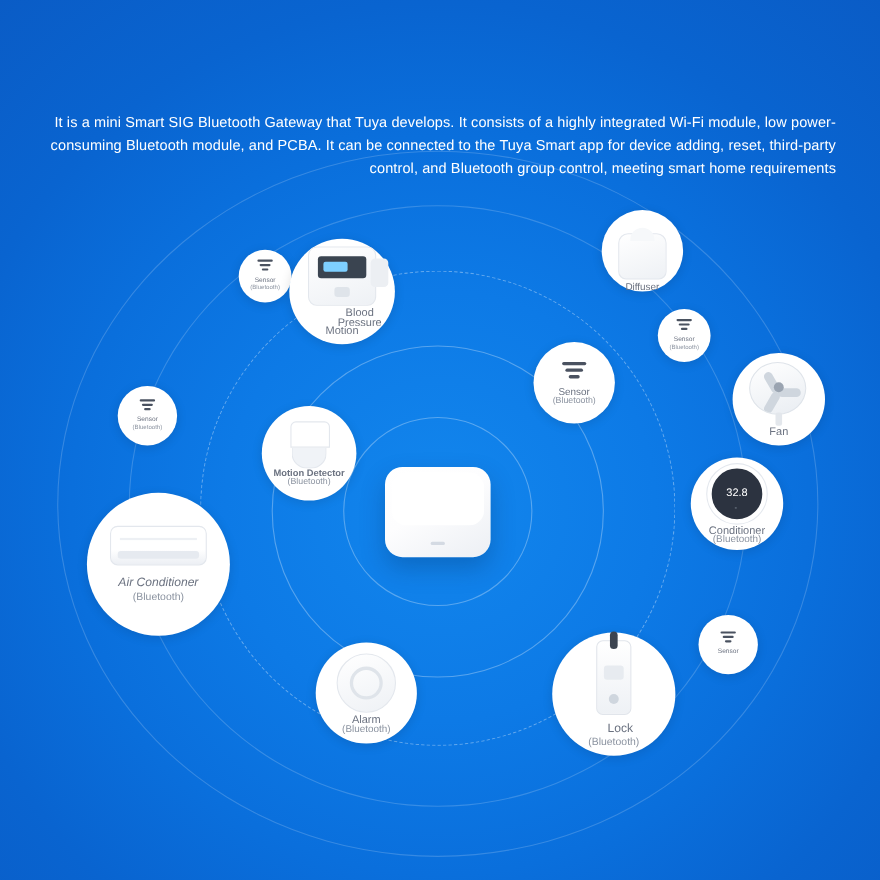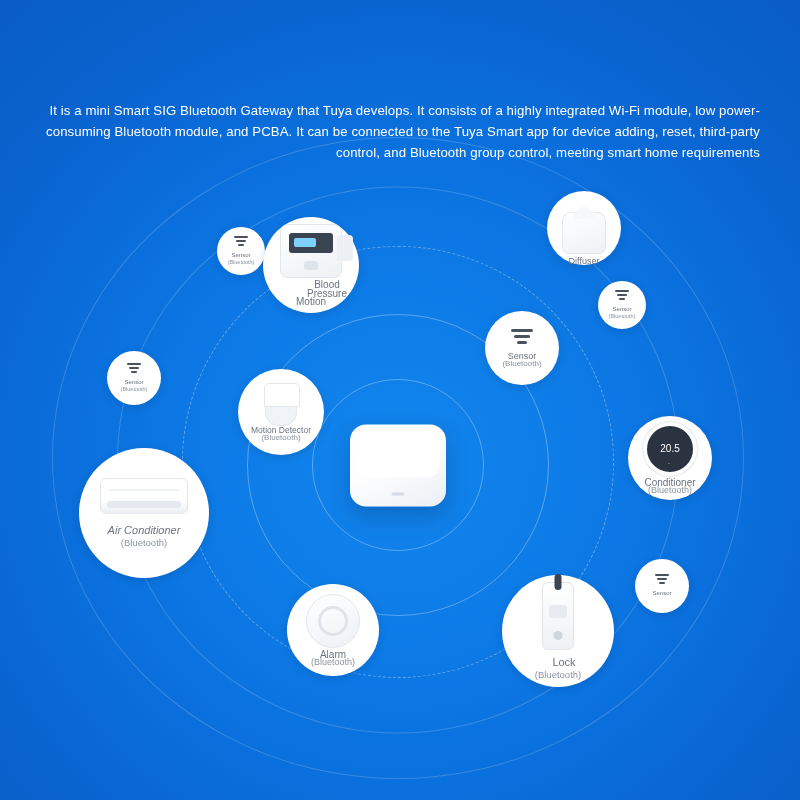--- a/index.html
+++ b/index.html
@@ -332,25 +332,39 @@
       <div class="sensor-ico">
           <i></i>
           <i></i>
           <i></i>
         </div>
     </div>
     <div class="label" style="font-size:9px;">Sensor</div>
     <div class="sublabel" style="font-size:8px;">(Bluetooth)</div>
   </div>
 
+  <div class="node small" style="left:708px; top:363px; width:84px; height:84px;">
+    <div class="art">
+      <div class="fan">
+        <div class="head">
+            <span></span>
+            <span></span>
+            <span></span>
+          </div>
+        <div class="hub"></div>
+        <div class="stand"></div>
+      </div>
+    </div>
+    <div class="label" style="font-size:10px;margin-top:6px;">Fan</div>
+  </div>
 
   <div class="node small" style="left:670px; top:458px; width:84px; height:84px;">
     <div class="art">
       <div class="thermo">
-        <div class="val">20.5</div>
+        <div class="val">32.8</div>
         <div class="pm">-</div>
       </div>
     </div>
     <div class="label" style="font-size:10px;">Conditioner</div>
     <div class="sublabel" style="font-size:9px;">(Bluetooth)</div>
   </div>
 
   <div class="node tiny" style="left:134px; top:378px; width:54px; height:54px;">
     <div class="art">
       <div class="sensor-ico sm">
@@ -363,21 +377,21 @@
     <div class="sublabel">(Bluetooth)</div>
   </div>
 
   <div class="node small" style="left:281px; top:412px; width:86px; height:86px;">
     <div class="art">
       <div class="motion">
         <div class="cap"></div>
         <div class="lens"></div>
       </div>
     </div>
-    <div class="label" style="font-size:8.5px;">Motion Detector</div>
+    <div class="label" style="font-size:8.5px;font-weight:bold;">Motion Detector</div>
     <div class="sublabel" style="font-size:8px;">(Bluetooth)</div>
   </div>
 
   <div class="node" style="left:144px; top:513px; width:130px; height:130px;">
     <div class="art">
       <div class="ac">
           <div class="blade"></div>
         </div>
     </div>
     <div class="label" style="margin-top:10px;font-style:italic;">Air Conditioner</div>

